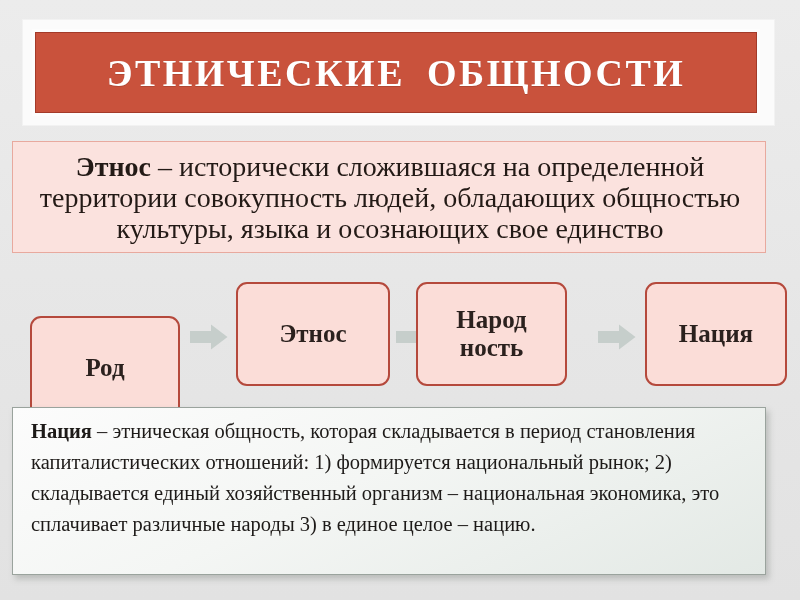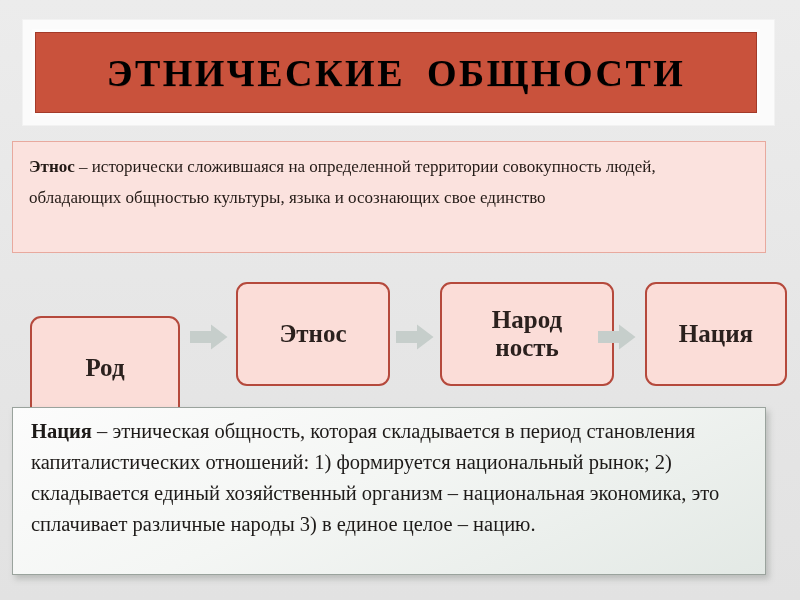--- a/index.html
+++ b/index.html
@@ -41,21 +41,21 @@
     height: 81px;
     background: #c9523c;
     box-sizing: border-box;
     border: 1px solid #a33a29;
     box-shadow: 0 0 0 3px #fdfdfd;
     display: flex;
     align-items: center;
     justify-content: center;
   }
   .title-text {
-    color: #000000;
+    color: #ffffff;
     font-size: 38px;
     font-weight: 700;
     letter-spacing: 2.5px;
     word-spacing: 10px;
     white-space: nowrap;
     text-transform: uppercase;
     font-family: "Liberation Serif", "DejaVu Serif", serif;
     line-height: 1;
     text-shadow: 0 1px 0 rgba(0,0,0,0.12);
   }
@@ -66,24 +66,25 @@
     left: 12px;
     top: 141px;
     width: 754px;
     height: 112px;
     background: #fbe2de;
     border: 1px solid #e8a99e;
     box-sizing: border-box;
     padding: 9px 14px 8px 16px;
   }
   .ethnos-text {
-    font-size: 17px;
+    font-size: 28px;
     line-height: 31px;
     color: #231a16;
     font-family: "Liberation Serif", "DejaVu Serif", serif;
+    text-align: center;
   }
   .ethnos-text b {
     font-weight: 700;
   }
 
   
   .chain {
     position: absolute;
     left: 0;
     top: 282px;
@@ -105,21 +106,21 @@
   }
   .stage span {
     font-size: 25px;
     font-weight: 700;
     color: #2b211e;
     line-height: 1.12;
     font-family: "Liberation Serif", "DejaVu Serif", serif;
   }
   .stage-0 { left: 30px;  width: 150px; margin-top: 34px; }
   .stage-1 { left: 236px; width: 154px; }
-  .stage-2 { left: 440px; width: 174px; }
+  .stage-2 { left: 416px; width: 151px; }
   .stage-3 { left: 645px; width: 142px; }
 
   .arrow {
     position: absolute;
     top: 42px;
     width: 38px;
     height: 26px;
     color: #c6cecb;
   }
   .arrow-0 { left: 190px; }

